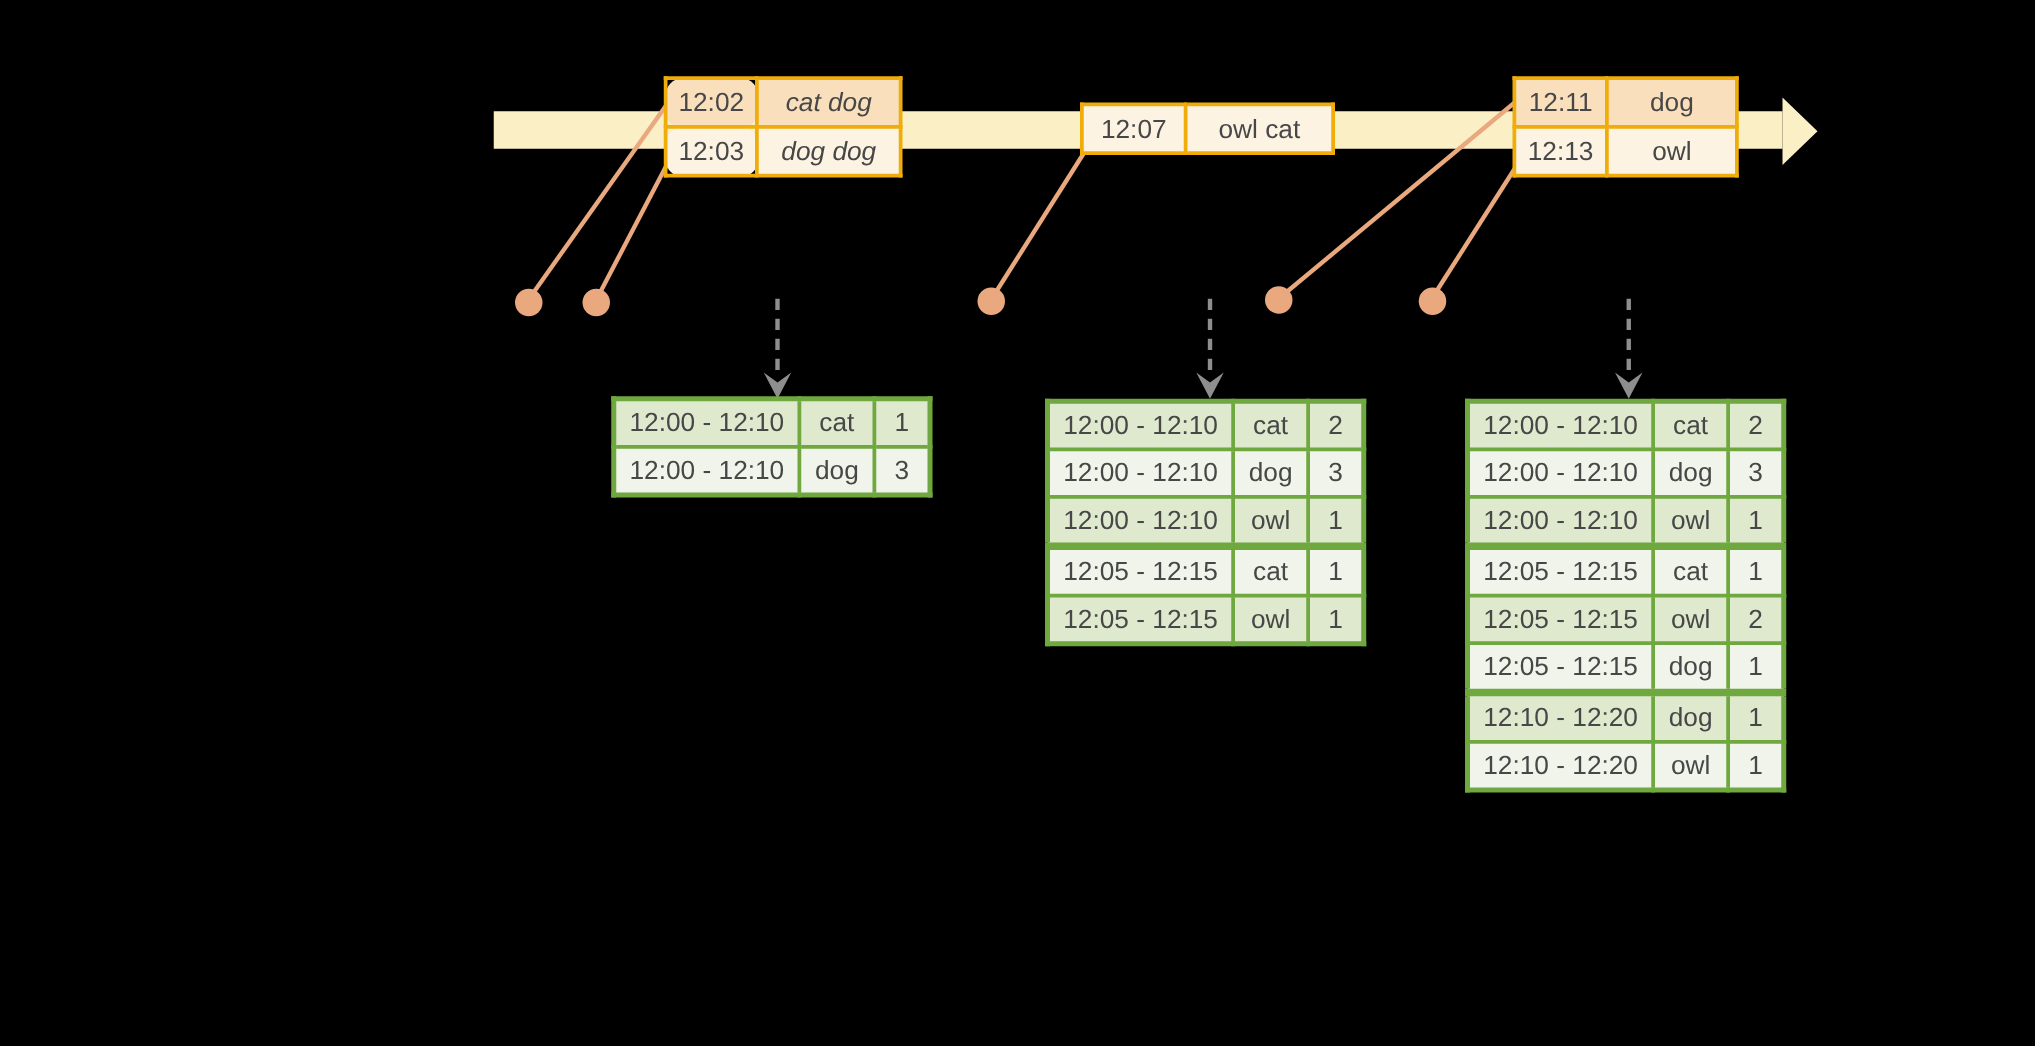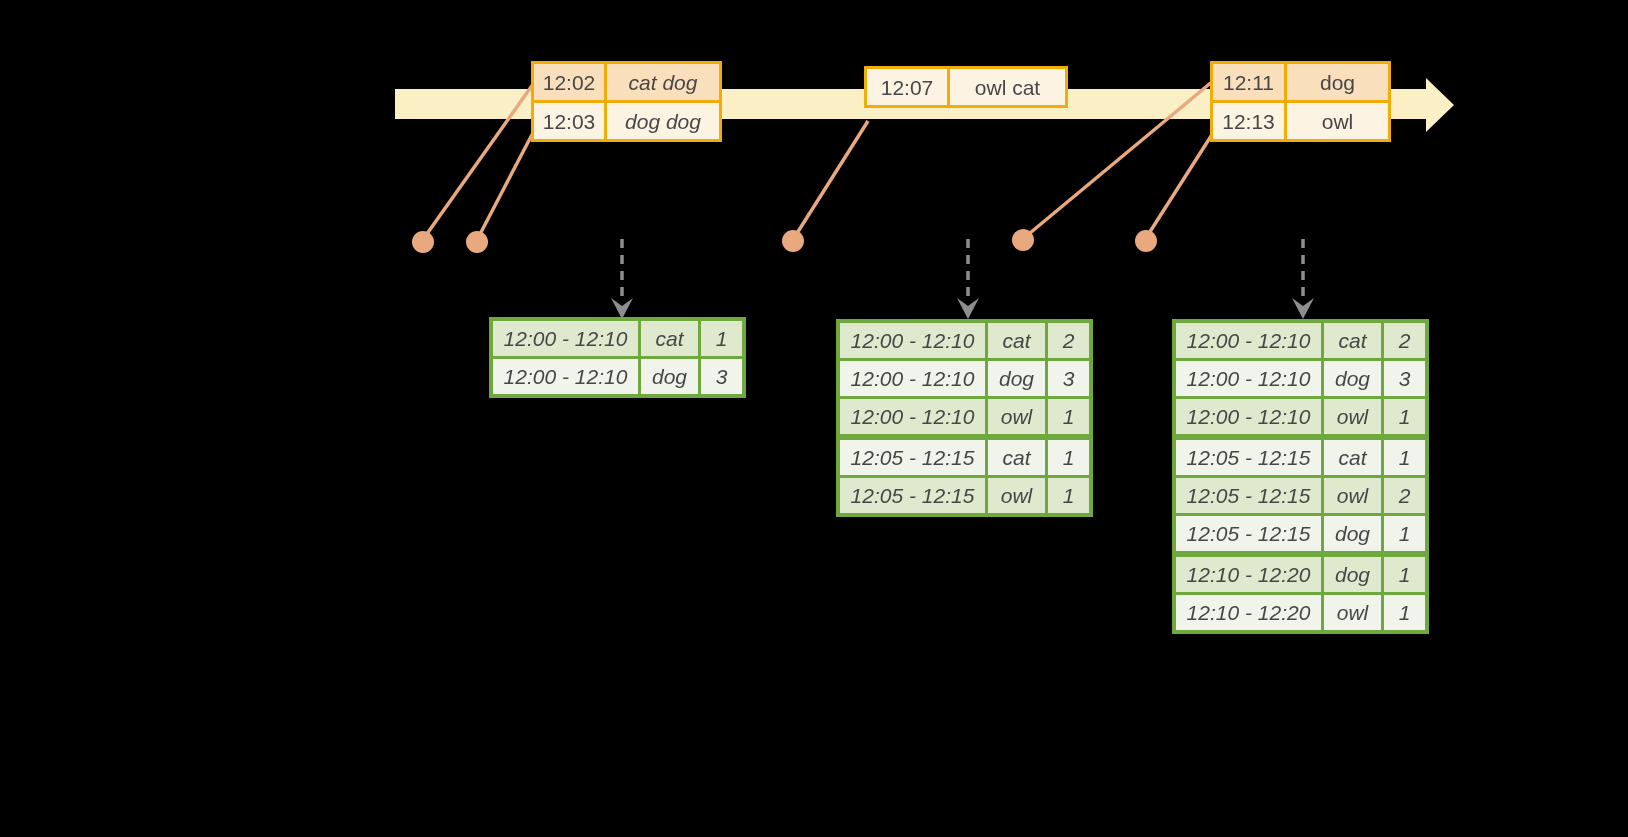--- a/index.html
+++ b/index.html
@@ -33,31 +33,31 @@
   #links line.trig{stroke:var(--arrow_gray);stroke-width:3.5;stroke-dasharray:9 7;}
   #links polygon{fill:var(--arrow_gray);}
   
   table{position:absolute;border-collapse:collapse;table-layout:fixed;z-index:3;}
   td{padding:0;text-align:center;vertical-align:middle;color:var(--text);
      font-size:21px;line-height:1;}
   .etable{border:3px solid var(--gold_border);}
   .etable td{border:3px solid var(--gold_border);height:36px;}
   .etable tr.dark td{background:var(--event_row_dark);}
   .etable tr.light td{background:var(--event_row_light);}
-  .e1 .c-time{width:70px;} .e1 .c-words{width:112px;font-style:italic;}
+  .e1 .c-time{width:70px;border-radius:12px;} .e1 .c-words{width:112px;font-style:italic;}
   .e2 .c-time{width:80px;} .e2 .c-words{width:115px;}
   .e3 .c-time{width:71px;} .e3 .c-words{width:101px;}
-  .rtable{border:4px solid var(--green_border);font-style:italic;}
+  .rtable{border:4px solid var(--green_border);}
   .rtable td{border:3px solid var(--green_border);height:35px;}
   .rtable tr:nth-child(odd) td{background:var(--result_row_dark);}
   .rtable tr:nth-child(even) td{background:var(--result_row_light);}
   .rtable tr.group-start td{border-top:6px solid var(--green_border);}
   .c-win{width:145px;} .c-word{width:57px;} .c-count{width:41px;}
   .e1{left:531px;top:61px;}
-  .e2{left:864px;top:66px;}
+  .e2{left:864px;top:82px;}
   .e3{left:1210px;top:61px;padding-left:44px;}
   .t1{left:489px;top:317px;}
   .t2{left:836px;top:319px;}
   .t3{left:1172px;top:319px;}
 </style>
 </head>
 <body>
 
 <div id="canvas">
 

